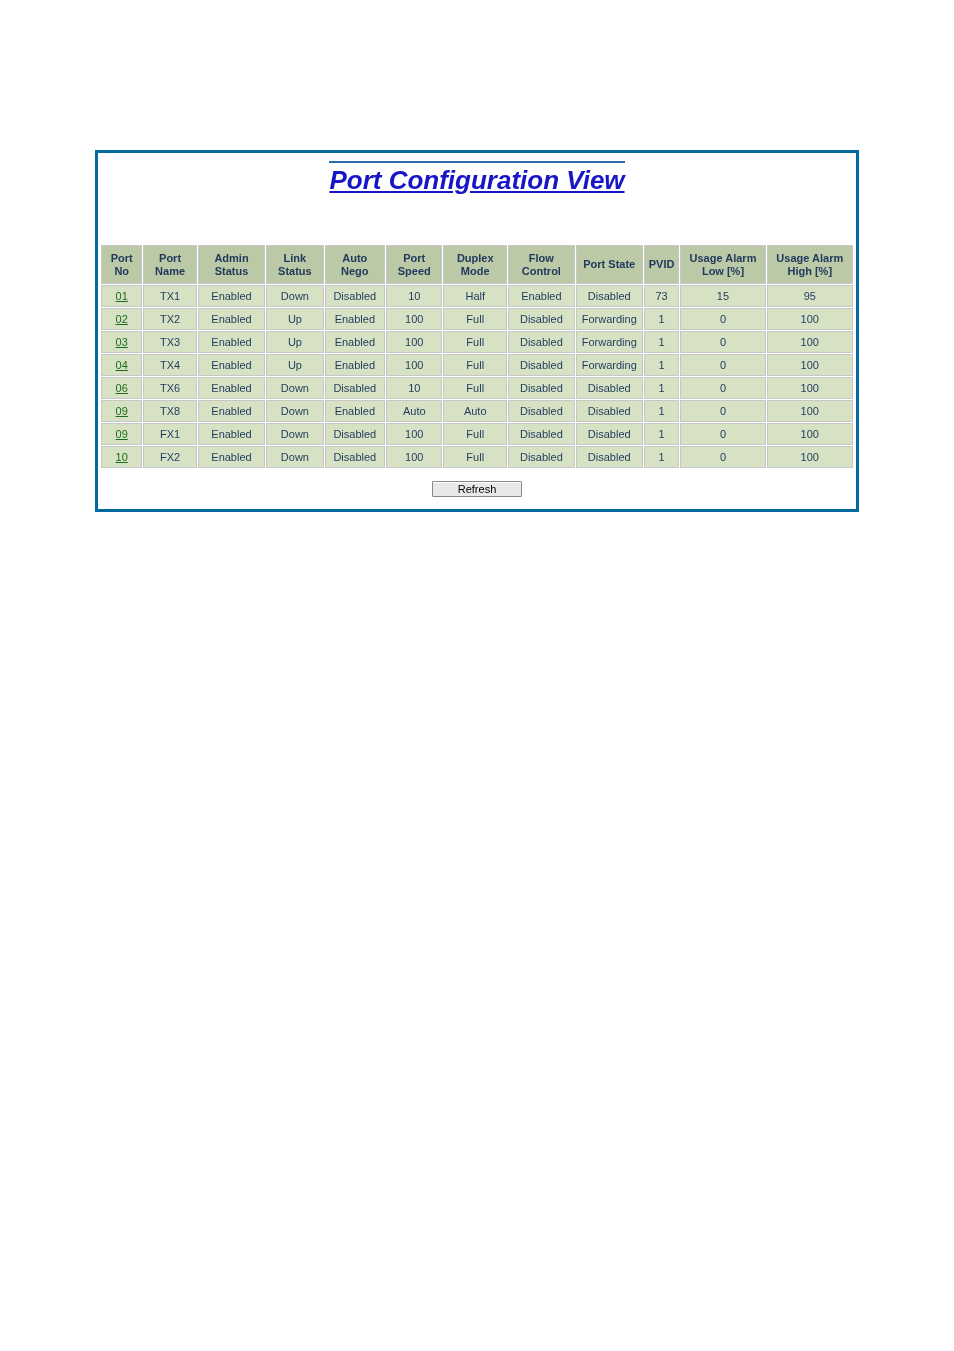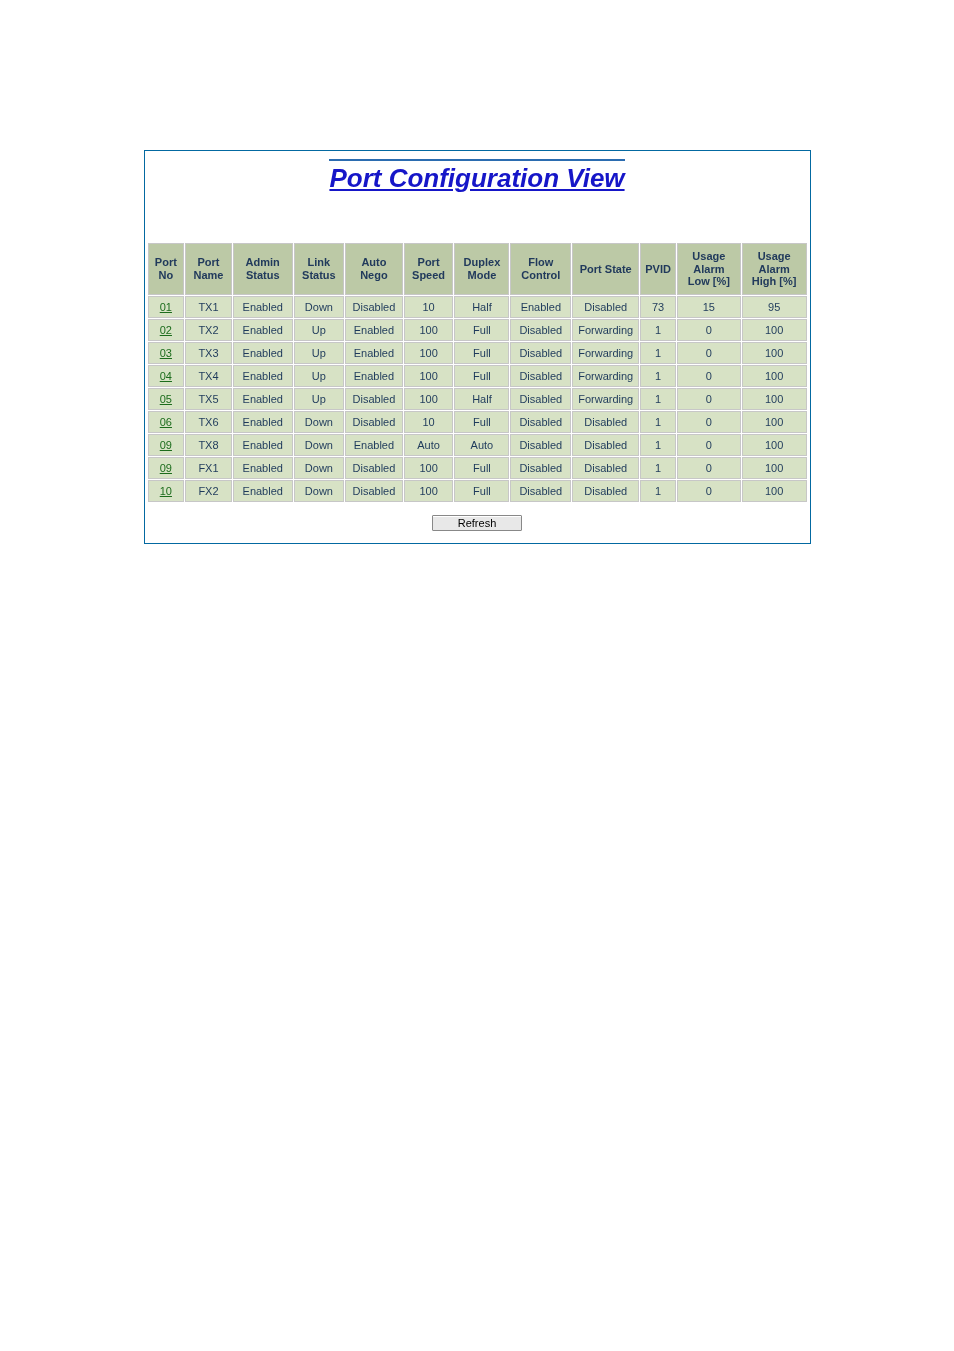--- a/index.html
+++ b/index.html
@@ -3,22 +3,22 @@
 <meta charset="utf-8">
 <style>
   body {
     margin: 0;
     padding: 0;
     background: #ffffff;
     font-family: Verdana, Geneva, sans-serif;
   }
   .outer {
     margin: 150px auto 0 auto;
-    width: 667px;
-    border: 1px solid #0369a1;
+    width: 764px;
+    border: 3px solid #0369a1;
     padding: 4px 2px 12px 2px;
     box-sizing: border-box;
   }
   .title-wrap {
     text-align: center;
     margin-bottom: 6px;
     padding-top: 4px;
   }
   .title {
     display: inline-block;
@@ -165,34 +165,20 @@
           <td>Enabled</td>
           <td>100</td>
           <td>Full</td>
           <td>Disabled</td>
           <td>Forwarding</td>
           <td>1</td>
           <td>0</td>
           <td>100</td>
         </tr>
         <tr>
-          <td><a href="#">05</a></td>
-          <td>TX5</td>
-          <td>Enabled</td>
-          <td>Up</td>
-          <td>Disabled</td>
-          <td>100</td>
-          <td>Half</td>
-          <td>Disabled</td>
-          <td>Forwarding</td>
-          <td>1</td>
-          <td>0</td>
-          <td>100</td>
-        </tr>
-        <tr>
           <td><a href="#">06</a></td>
           <td>TX6</td>
           <td>Enabled</td>
           <td class="down">Down</td>
           <td>Disabled</td>
           <td>10</td>
           <td>Full</td>
           <td>Disabled</td>
           <td>Disabled</td>
           <td>1</td>

